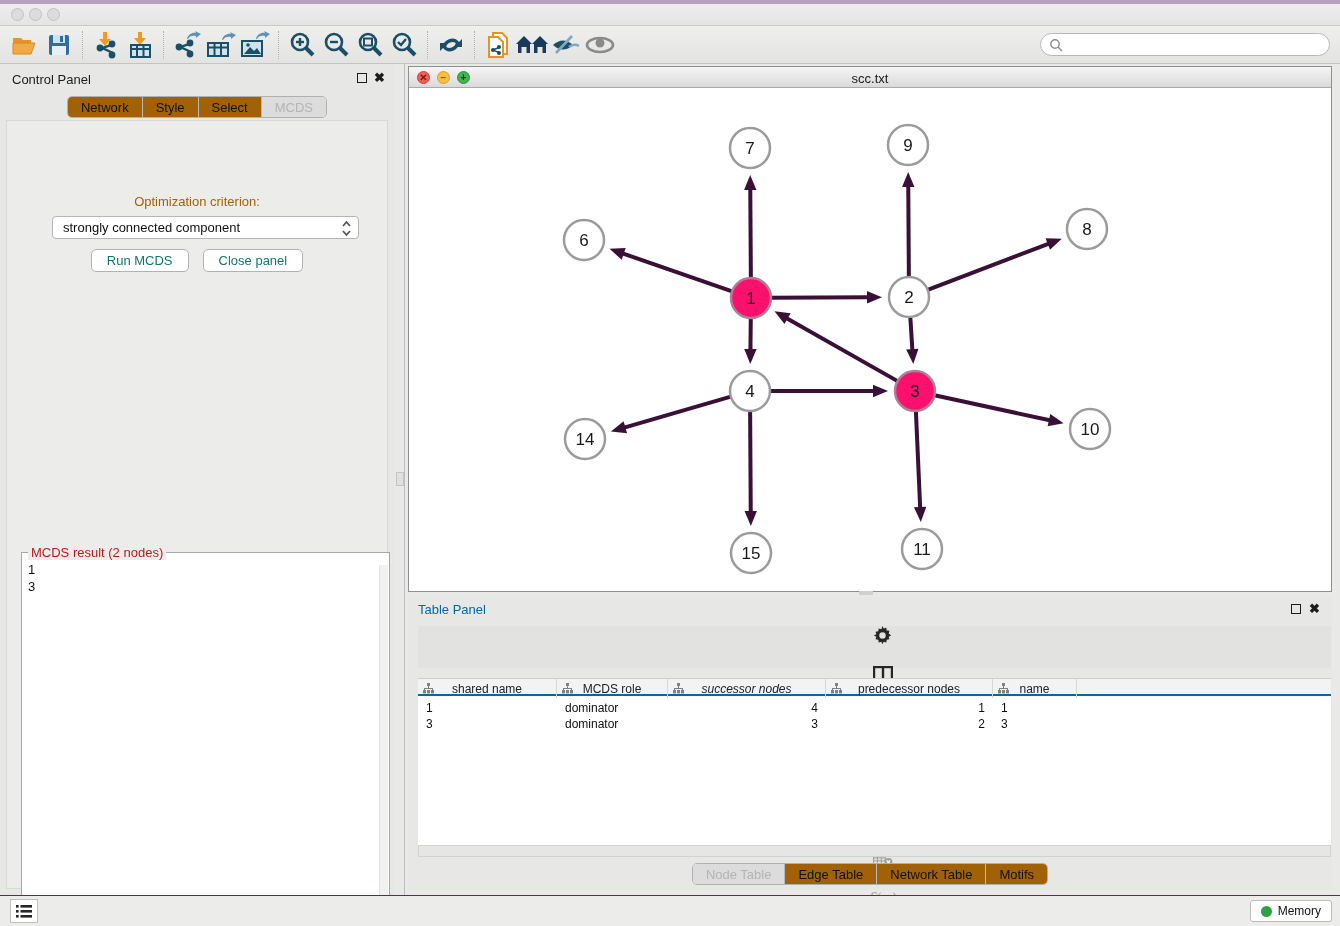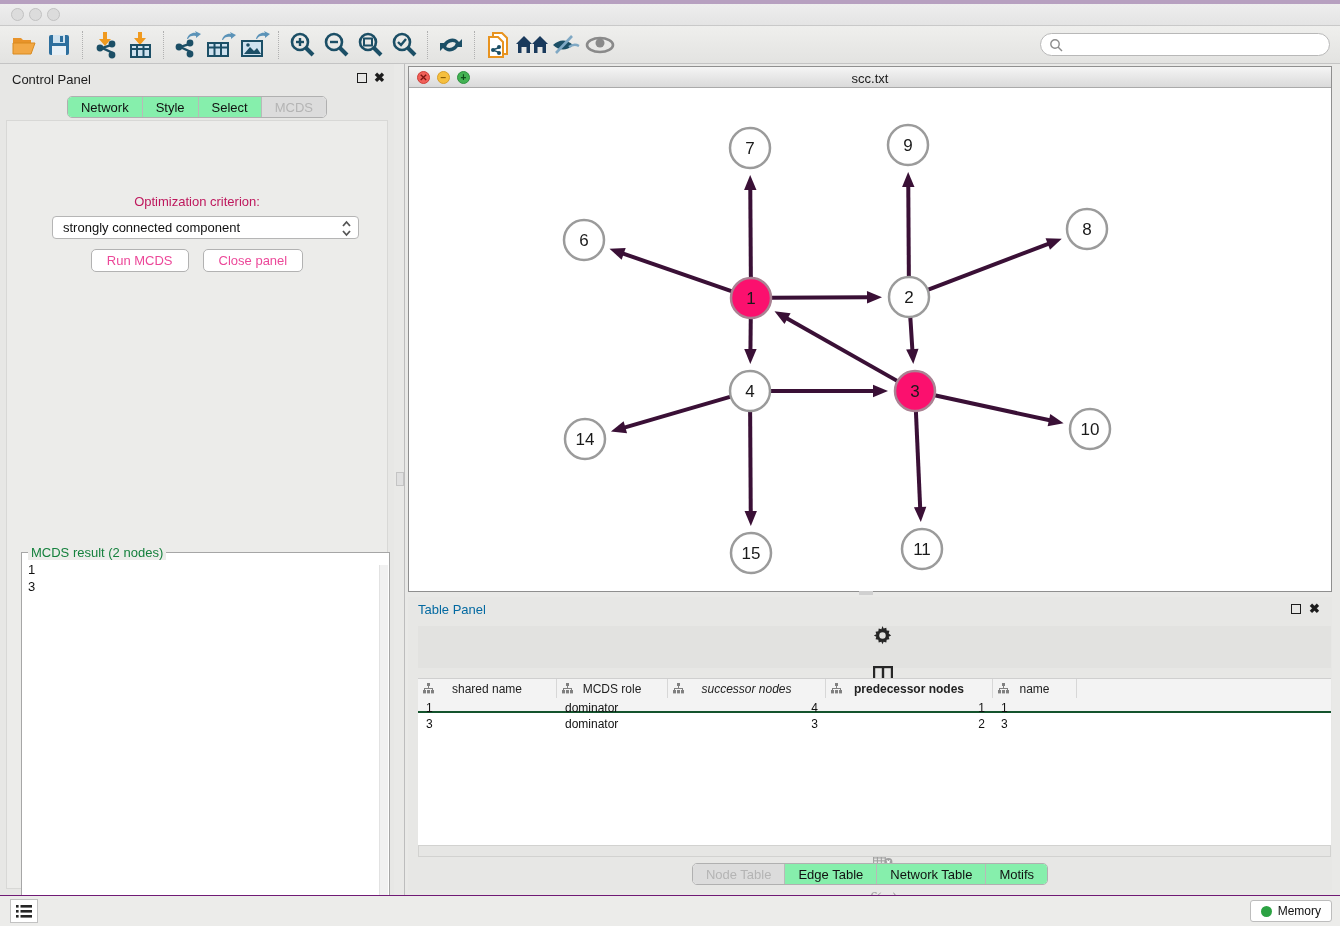--- a/index.html
+++ b/index.html
@@ -24,37 +24,37 @@
 
   
   #control-panel { position:absolute; left:0; top:64px; width:394px; height:831px; background:#e7e7e5; }
   #cp-header { position:absolute; left:0; top:0; width:100%; height:30px; }
   #cp-title { position:absolute; left:12px; top:8px; font-size:13px; color:#1c1c1c; }
   .panel-float { position:absolute; top:9px; width:10px; height:10px; border:1.5px solid #1c1c1c; background:transparent; }
   .panel-close { position:absolute; top:6px; font-size:13px; font-weight:bold; color:#1c1c1c; }
   #cp-body { position:absolute; left:6px; top:56px; right:6px; bottom:6px; background:#ececea; border:1px solid #d8d8d6; }
 
   .segmented { display:flex; border:1px solid #b0b0b0; border-radius:5px; overflow:hidden; background:#fff; height:22px; }
-  .segment { font-size:13px; padding:3px 13px; background:#86efac; color:#111; border-left:1px solid #b9b9b9; cursor:pointer; white-space:nowrap; }
+  .segment { font-size:13px; padding:3px 13px; background:#a16207; color:#111; border-left:1px solid #b9b9b9; cursor:pointer; white-space:nowrap; }
   .segment:first-child { border-left:none; }
   .segment.selected { background:#dcdcdc; color:#b4b4b4; }
   #cp-tabs { position:absolute; left:0; top:32px; width:100%; display:flex; justify-content:center; z-index:5; }
 
-  #opt-label { position:absolute; left:0; top:73px; width:100%; text-align:center; font-size:13px; color:#be185d; }
+  #opt-label { position:absolute; left:0; top:73px; width:100%; text-align:center; font-size:13px; color:#a16207; }
   #criterion-select { position:absolute; left:45px; top:95px; width:307px; height:23px; background:#fff;
     border:1px solid #b5b5b5; border-radius:4px; font-size:13px; color:#111;
     display:flex; align-items:center; padding-left:10px; cursor:pointer; }
   #criterion-stepper { position:absolute; right:6px; top:3px; }
   .cp-btn-row { position:absolute; left:0; top:128px; width:100%; display:flex; justify-content:center; gap:14px; }
-  .push-btn { background:#fff; border:1px solid #b2b2b2; border-radius:5px; font-size:13px; color:#ec4899;
+  .push-btn { background:#fff; border:1px solid #b2b2b2; border-radius:5px; font-size:13px; color:#0f766e;
     padding:3px 15px; height:23px; cursor:pointer; font-family:"Liberation Sans",sans-serif; }
 
   #mcds-result { position:absolute; left:14px; top:431px; width:369px; height:377px;
     border:1px solid #a6a6a6; background:#fff; }
-  #mcds-result-title { position:absolute; left:6px; top:-8px; background:#ececea; padding:0 3px; font-size:13px; color:#15803d; }
+  #mcds-result-title { position:absolute; left:6px; top:-8px; background:#ececea; padding:0 3px; font-size:13px; color:#b91c1c; }
   #mcds-lines { position:absolute; left:6px; top:8px; right:14px; bottom:2px; font-size:13px; color:#111; line-height:17px; overflow:hidden; }
   #mcds-scroll { position:absolute; right:1px; top:12px; bottom:1px; width:9px; background:#f1f1f1; border-left:1px solid #e2e2e2; }
 
   
   #v-divider { position:absolute; left:404px; top:64px; width:1px; height:831px; background:#bdbdbd; }
   #v-grip { position:absolute; left:396px; top:472px; width:8px; height:14px; background:#e0e0e0; border:1px solid #c4c4c4; }
 
   
   #net-window { position:absolute; left:408px; top:66px; width:924px; height:526px;
     border:1px solid #8f8f8f; background:#fff; }
@@ -68,21 +68,21 @@
 
   
   #table-panel { position:absolute; left:408px; top:597px; width:924px; height:293px; background:#e7e7e5; }
   #tp-title { position:absolute; left:10px; top:5px; font-size:13px; color:#0369a1; }
   #tp-toolbar { position:absolute; left:10px; top:29px; right:1px; height:42px; background:#e2e2e0;
     display:flex; align-items:center; padding-left:16px; gap:21px;flex-direction:column; }
   .tp-icon { width:20px; height:20px; display:flex; align-items:center; justify-content:center; cursor:pointer; }
   #fx-label { font-family:"DejaVu Serif",serif; font-style:italic; font-size:17px; color:#a8a8a8; }
 
   #data-table { position:absolute; left:10px; top:81px; right:1px; height:167px; background:#fff; border-top:1px solid #cfcfcf; }
-  #tbl-header { position:absolute; left:0; top:0; height:34px; width:100%; background:#f3f3f3; border-bottom:2px solid #14532d; display:flex; }
+  #tbl-header { position:absolute; left:0; top:0; height:17px; width:100%; background:#f3f3f3; border-bottom:2px solid #0369a1; display:flex; }
   .th-cell { position:relative; height:19px; border-right:1px solid #d7d7d7; font-size:12px; color:#222;
     display:flex; align-items:center; justify-content:center; }
   .th-tree { position:absolute; left:5px; top:4px; }
   #tbl-body { position:absolute; left:0; top:21px; width:100%; }
   .tbl-row { display:flex; height:16px; }
   .td-cell { font-size:12px; color:#111; height:16px; line-height:16px; padding:0 8px; white-space:nowrap; overflow:hidden; }
   #tbl-hscroll { position:absolute; left:10px; top:248px; right:1px; height:12px; background:#e6e6e4; border:1px solid #d2d2d0; }
 
   #tbl-tabs { position:absolute; left:0; top:266px; width:100%; display:flex; justify-content:center; }
 
@@ -487,21 +487,21 @@
               <rect x="4" y="7" width="3" height="3.4"></rect>
               <rect x="8" y="7" width="3" height="3.4"></rect>
               <rect x="5" y="3" width="1" height="2.5"></rect>
               <rect x="1" y="5" width="9" height="1"></rect>
               <rect x="1" y="5" width="1" height="2"></rect>
               <rect x="9" y="5" width="1" height="2"></rect>
             </g>
           </svg>
           <span>successor nodes</span>
         </div>
-        <div class="th-cell" style="width: 167px; font-weight: bold;">
+        <div class="th-cell" style="width: 167px;">
           <svg class="th-tree" width="11" height="11" viewBox="0 0 11 11">
             <g fill="#808080">
               <rect x="4" y="0" width="3" height="3"></rect>
               <rect x="0" y="7" width="3" height="3.4"></rect>
               <rect x="4" y="7" width="3" height="3.4"></rect>
               <rect x="8" y="7" width="3" height="3.4"></rect>
               <rect x="5" y="3" width="1" height="2.5"></rect>
               <rect x="1" y="5" width="9" height="1"></rect>
               <rect x="1" y="5" width="1" height="2"></rect>
               <rect x="9" y="5" width="1" height="2"></rect>

